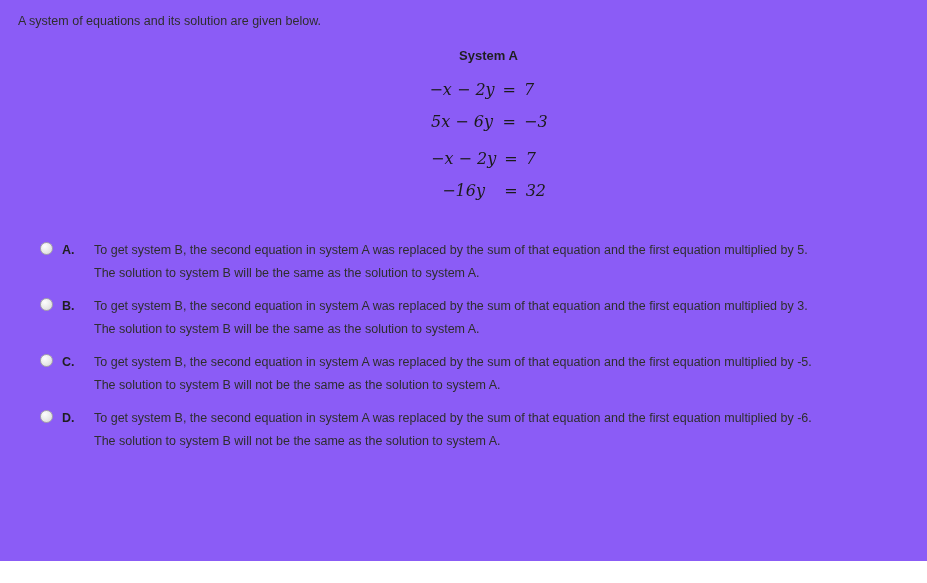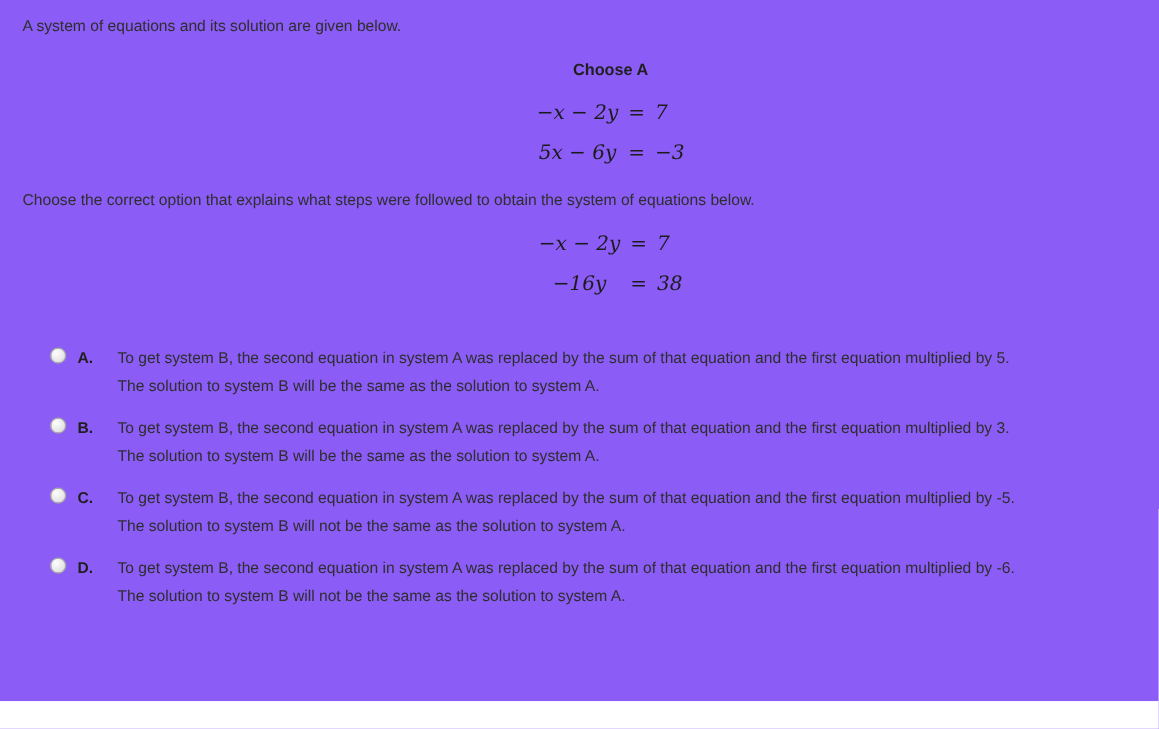--- a/index.html
+++ b/index.html
@@ -96,44 +96,43 @@
   }
 </style>
 </head>
 <body>
 
 <div class="page">
 
   <p class="intro">A system of equations and its solution are given below.</p>
 
   <div class="centered">
-    <div class="system-title">Choose A</div>
+    <div class="system-title">System A</div>
     <div class="eq-wrap">
       <div class="eq-grid">
         <span class="lhs">−x − 2y</span>
         <span class="rel">=</span>
         <span class="rhs">7</span>
         <span class="lhs">5x − 6y</span>
         <span class="rel">=</span>
         <span class="rhs">−3</span>
       </div>
     </div>
   </div>
 
-  <p class="prompt">Choose the correct option that explains what steps were followed to obtain the system of equations below.</p>
 
   <div class="centered">
     <div class="eq-wrap">
       <div class="eq-grid">
         <span class="lhs">−x − 2y</span>
         <span class="rel">=</span>
         <span class="rhs">7</span>
         <span class="lhs">−16y</span>
         <span class="rel">=</span>
-        <span class="rhs">38</span>
+        <span class="rhs">32</span>
       </div>
     </div>
   </div>
 
   <div class="options">
 
     <div class="option">
       <input type="radio" name="answer" class="radio" style="">
       <span class="letter">A.</span>
       <div class="option-text">

